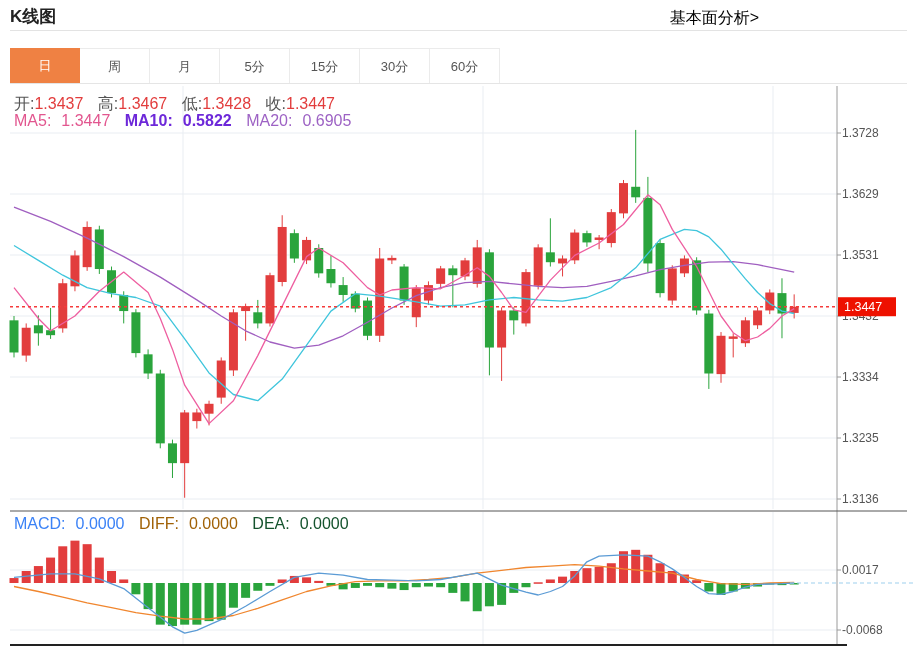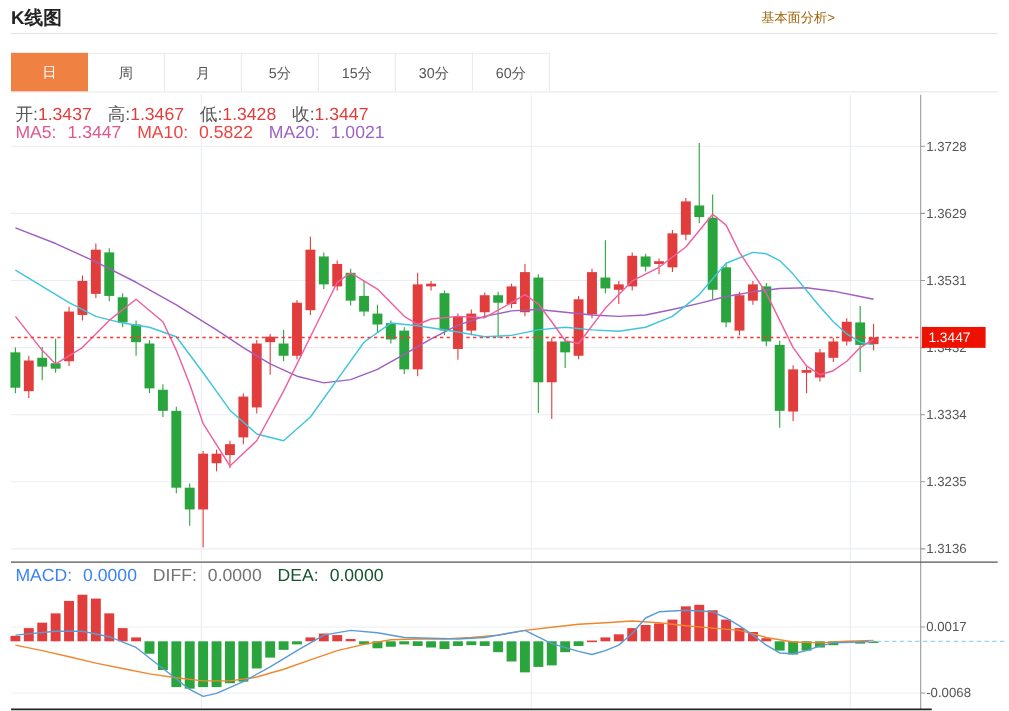--- a/index.html
+++ b/index.html
@@ -1,40 +1,40 @@
 <!DOCTYPE html>
 <html><head>
 <meta charset="utf-8">
 <style>
   html,body{margin:0;padding:0;background:#fff;}
   body{width:917px;height:646px;overflow:hidden;font-family:"Liberation Sans","DejaVu Sans",sans-serif;}
   .page{position:relative;width:766px;height:646px;background:#fff;border-radius:30px;}
   .page-title{position:absolute;left:10px;top:5px;font-size:17px;font-weight:bold;color:#222;}
-  .fund-link{position:absolute;right:7px;top:8px;font-size:12px;color:#a16207;text-decoration:none;cursor:pointer;}
+  .fund-link{position:absolute;right:7px;top:8px;font-size:16px;color:#000000;text-decoration:none;cursor:pointer;}
   .title-rule{position:absolute;left:10px;top:30px;width:897px;height:1px;background:#e3e3e3;}
   .tabs{position:absolute;left:10px;top:48px;width:897px;height:36px;display:flex;border-bottom:1px solid #e5e5e5;box-sizing:border-box;}
   .tab{width:70px;height:35px;line-height:35px;text-align:center;font-size:13px;color:#555;background:#fff;
        border-top:1px solid #ebebeb;border-right:1px solid #ebebeb;box-sizing:border-box;cursor:pointer;}
   .tab:first-child{border-left:1px solid #ebebeb;}
   .tab.active{background:#ef8143;color:#fff;border:none;}
   .chart{position:absolute;left:0;top:86px;width:917px;height:560px;}
   .chart svg{position:absolute;left:0;top:0;}
   .readout{position:absolute;font-size:16px;white-space:nowrap;}
   .ohlc-row{left:4px;top:8px;}
   .ohlc-row .lbl{color:#555;margin-left:10px;}
   .ohlc-row .val{color:#e23d3d;}
   .ma-row{left:4px;top:26px;}
   .ma-row span{margin-left:10px;}
   .ma5c{color:#e2568f;text-align:right;}
-  .ma10c{color:#ef4444;}
+  .ma10c{color:#6d28d9;font-weight:bold;}
   .ma20c{color:#9d62c4;}
   .macd-row{left:4px;top:429px;}
   .macd-row span{margin-left:10px;}
   .macdc{color:#3b82f6;}
-  .diffc{color:#737373;}
+  .diffc{color:#a16207;}
   .deac{color:#14532d;}
 </style>
 </head>
 <body>
 
 <div class="page">
   <div class="page-title">K线图</div>
   <a class="fund-link">基本面分析&gt;</a>
   <div class="title-rule"></div>
 
@@ -305,21 +305,21 @@
     <div class="readout ohlc-row">
       <span class="lbl">开:</span><span class="val">1.3437</span>
       <span class="lbl">高:</span><span class="val">1.3467</span>
       <span class="lbl">低:</span><span class="val">1.3428</span>
       <span class="lbl">收:</span><span class="val">1.3447</span>
     </div>
 
     <div class="readout ma-row">
       <span class="ma5c">MA5:</span><span class="ma5c">1.3447</span>
       <span class="ma10c">MA10:</span><span class="ma10c">0.5822</span>
-      <span class="ma20c">MA20:</span><span class="ma20c">1.0021</span>
+      <span class="ma20c">MA20:</span><span class="ma20c">0.6905</span>
     </div>
 
     <div class="readout macd-row">
       <span class="macdc">MACD:</span><span class="macdc">0.0000</span>
       <span class="diffc">DIFF:</span><span class="diffc">0.0000</span>
       <span class="deac">DEA:</span><span class="deac">0.0000</span>
     </div>
   </div>
 </div>
 

